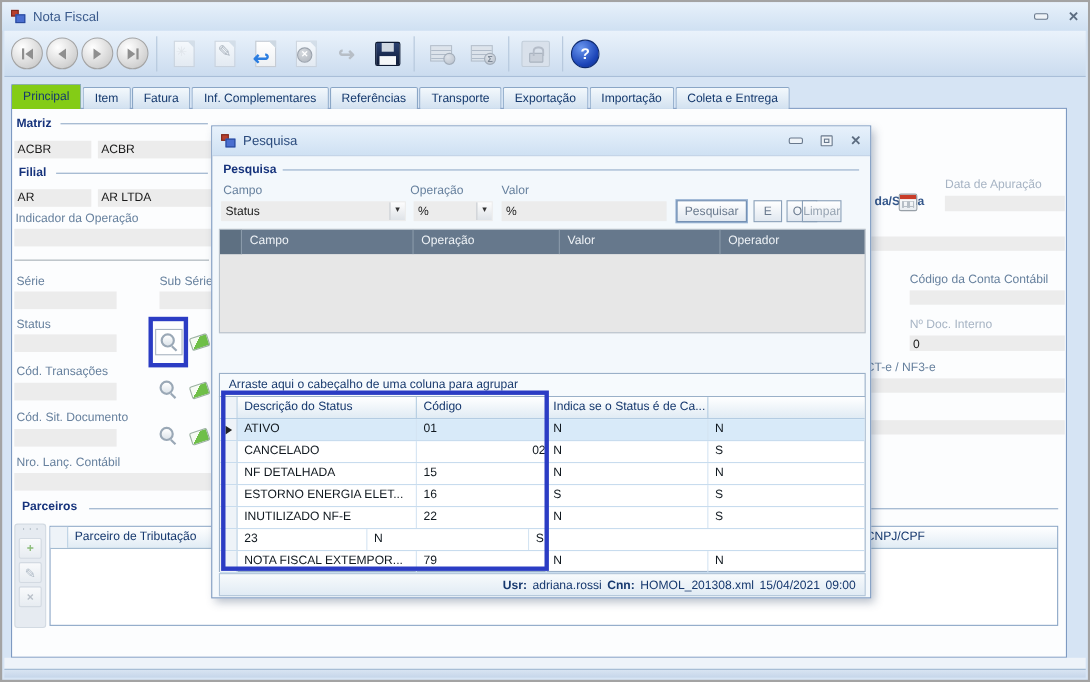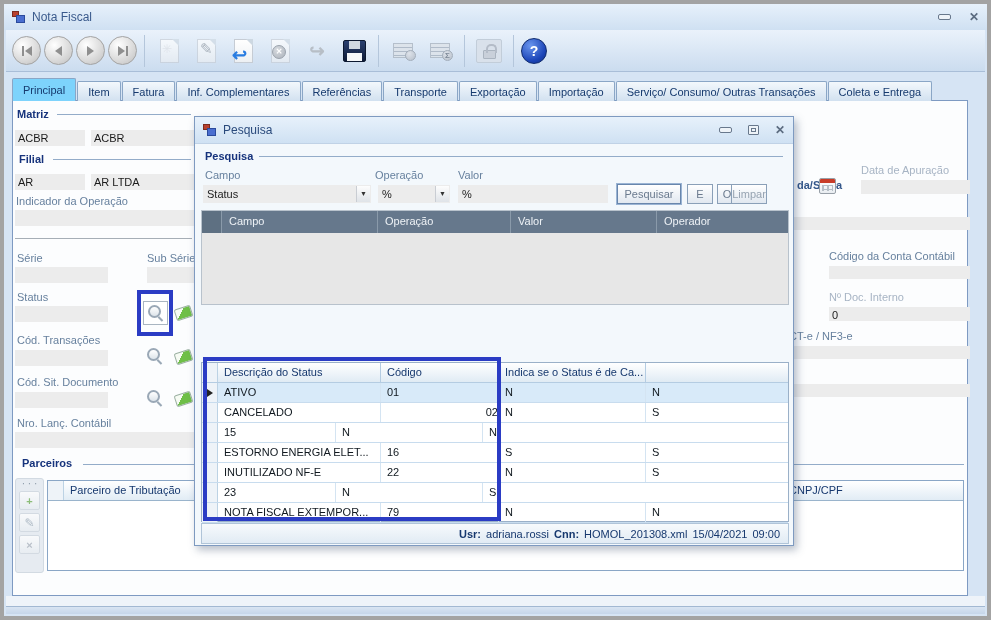--- a/index.html
+++ b/index.html
@@ -1,21 +1,21 @@
 <!DOCTYPE html>
 <html><head>
 <meta charset="utf-8">
 <style>
   * { margin:0; padding:0; box-sizing:border-box; }
   body { font-family:"Liberation Sans", sans-serif; background:#9fb4cc; }
   .screen { position:relative; width:991px; height:620px; overflow:hidden;
             font-size:11px; color:#1a1a1a; background:#d6e4f4; }
 
   
-  .main-window { position:absolute; inset:0; border:4px solid #a3a3a3; background:#d6e4f4;padding-left:24px; }
+  .main-window { position:absolute; inset:0; border:2px solid #a3a3a3; background:#d6e4f4;padding-left:24px; }
   .titlebar { position:absolute; left:0; top:0; right:0; height:26px; display:flex; align-items:center;
               padding:0 8px; background:linear-gradient(#e7f1fb,#cfe0f2); color:#3a5a8c; font-size:12px; }
   .app-icon { position:relative; width:14px; height:13px; margin-right:6px; }
   .app-icon .sq1 { position:absolute; left:0; top:0; width:7px; height:6px; background:#b8402e; border:1px solid #7c2a1e; }
   .app-icon .sq2 { position:absolute; left:4px; top:4px; width:9px; height:8px; background:#4a6ed0; border:1px solid #2a4a9c; }
   .win-controls { margin-left:auto; display:flex; gap:18px; align-items:center; }
   .glyph-min { width:13px; height:6px; border:1px solid #68788c; border-radius:2px; background:#eef3f8; }
   .glyph-max { width:11px; height:10px; border:1px solid #68788c; border-radius:1px; background:#eef3f8; position:relative; }
   .glyph-max:after { content:''; position:absolute; left:2px; top:2px; right:2px; bottom:2px; border:1px solid #68788c; }
   .glyph-close { color:#5c6c80; font-weight:bold; font-size:12px; line-height:12px; }
@@ -59,21 +59,21 @@
                       border:2px solid #b4bcc8; border-bottom:none; border-radius:5px 5px 0 0; }
   .help-btn { width:26px; height:26px; border-radius:50%; border:1px solid #0e2a6e; color:#fff; font-weight:bold; font-size:14px;
               background:radial-gradient(circle at 35% 28%, #6a96ee, #1c45b8 65%, #102c80);
               display:flex; align-items:center; justify-content:center; }
 
   
   .tabstrip { position:absolute; left:8px; top:74px; right:19px; height:23px; display:flex; align-items:flex-end; z-index:3; }
   .tab { height:20px; padding:0 10px; display:flex; align-items:center; white-space:nowrap;
          background:linear-gradient(#f3f8fc,#d2e1f0); border:1px solid #8aa6c6; border-bottom:none;
          border-radius:2px 2px 0 0; color:#163a6e; margin-right:1px; }
-  .tab.active { height:23px; background:#7dd3fc; position:relative; z-index:4; }
+  .tab.active { height:23px; background:#84cc16; position:relative; z-index:4; }
 
   
   .content { position:absolute; left:8px; top:96px; right:19px; bottom:20px; background:#fcfdfe;
              border:1px solid #7e9ac2; }
   .grp-label { position:absolute; font-weight:bold; color:#16337c; }
   .grp-line { position:absolute; height:1px; background:#93acc9; }
   .lbl { position:absolute; color:#67819e; white-space:nowrap; }
   .lbl.pale { color:#a7b4c4;text-align:center; }
   .lbl.navy { color:#33568a; font-weight:bold; }
   .field { position:absolute; background:#ececec; height:16px; line-height:16px; padding-left:3px;
@@ -238,21 +238,20 @@
 
   <div class="tabstrip">
     <span class="tab active">Principal</span>
     <span class="tab">Item</span>
     <span class="tab">Fatura</span>
     <span class="tab">Inf. Complementares</span>
     <span class="tab">Referências</span>
     <span class="tab">Transporte</span>
     <span class="tab">Exportação</span>
     <span class="tab">Importação</span>
-    <span class="tab">Serviço/ Consumo/ Outras Transações</span>
     <span class="tab">Coleta e Entrega</span>
   </div>
 
   <div class="content">
 
     <span class="grp-label" style="left:4px;top:7px;">Matriz</span>
     <span class="grp-line" style="left:44px;top:13px;width:134px;"></span>
     <span class="field" style="left:2px;top:29px;width:70px;">ACBR</span>
     <span class="field" style="left:78px;top:29px;width:103px;">ACBR</span>
 
@@ -366,20 +365,21 @@
     <div class="cgrid">
       <div class="cgrid-header">
         <span class="cgrid-stub"></span>
         <span class="cgrid-col" style="width:156px;">Campo</span>
         <span class="cgrid-col" style="width:133px;">Operação</span>
         <span class="cgrid-col" style="width:146px;">Valor</span>
         <span class="cgrid-col" style="flex:1;border-right:none;">Operador</span>
       </div>
     </div>
 
+    <div class="groupby">Arraste aqui o cabeçalho de uma coluna para agrupar</div>
 
     <div class="rgrid">
       <div class="rgrid-header">
         <span class="rg-stub"></span>
         <span class="rg-col" style="width:163px;">Descrição do Status</span>
         <span class="rg-col" style="width:118px;">Código</span>
         <span class="rg-col" style="width:147px;">Indica se o Status é de Ca...</span>
       </div>
       <div class="rg-row selected">
         <span class="rg-stub">
@@ -392,20 +392,21 @@
       </div>
       <div class="rg-row">
         <span class="rg-stub"></span>
         <span class="rg-cell" style="width:163px;">CANCELADO</span>
         <span class="rg-cell" style="width:118px;text-align:right;">02</span>
         <span class="rg-cell" style="width:147px;">N</span>
         <span class="rg-cell" style="flex:1;border-right:none;">S</span>
       </div>
       <div class="rg-row">
         <span class="rg-stub"></span>
+        <span class="rg-cell" style="width:163px;">NF DETALHADA</span>
         <span class="rg-cell" style="width:118px;">15</span>
         <span class="rg-cell" style="width:147px;">N</span>
         <span class="rg-cell" style="flex:1;border-right:none;">N</span>
       </div>
       <div class="rg-row">
         <span class="rg-stub"></span>
         <span class="rg-cell" style="width:163px;">ESTORNO ENERGIA ELET...</span>
         <span class="rg-cell" style="width:118px;">16</span>
         <span class="rg-cell" style="width:147px;">S</span>
         <span class="rg-cell" style="flex:1;border-right:none;">S</span>

